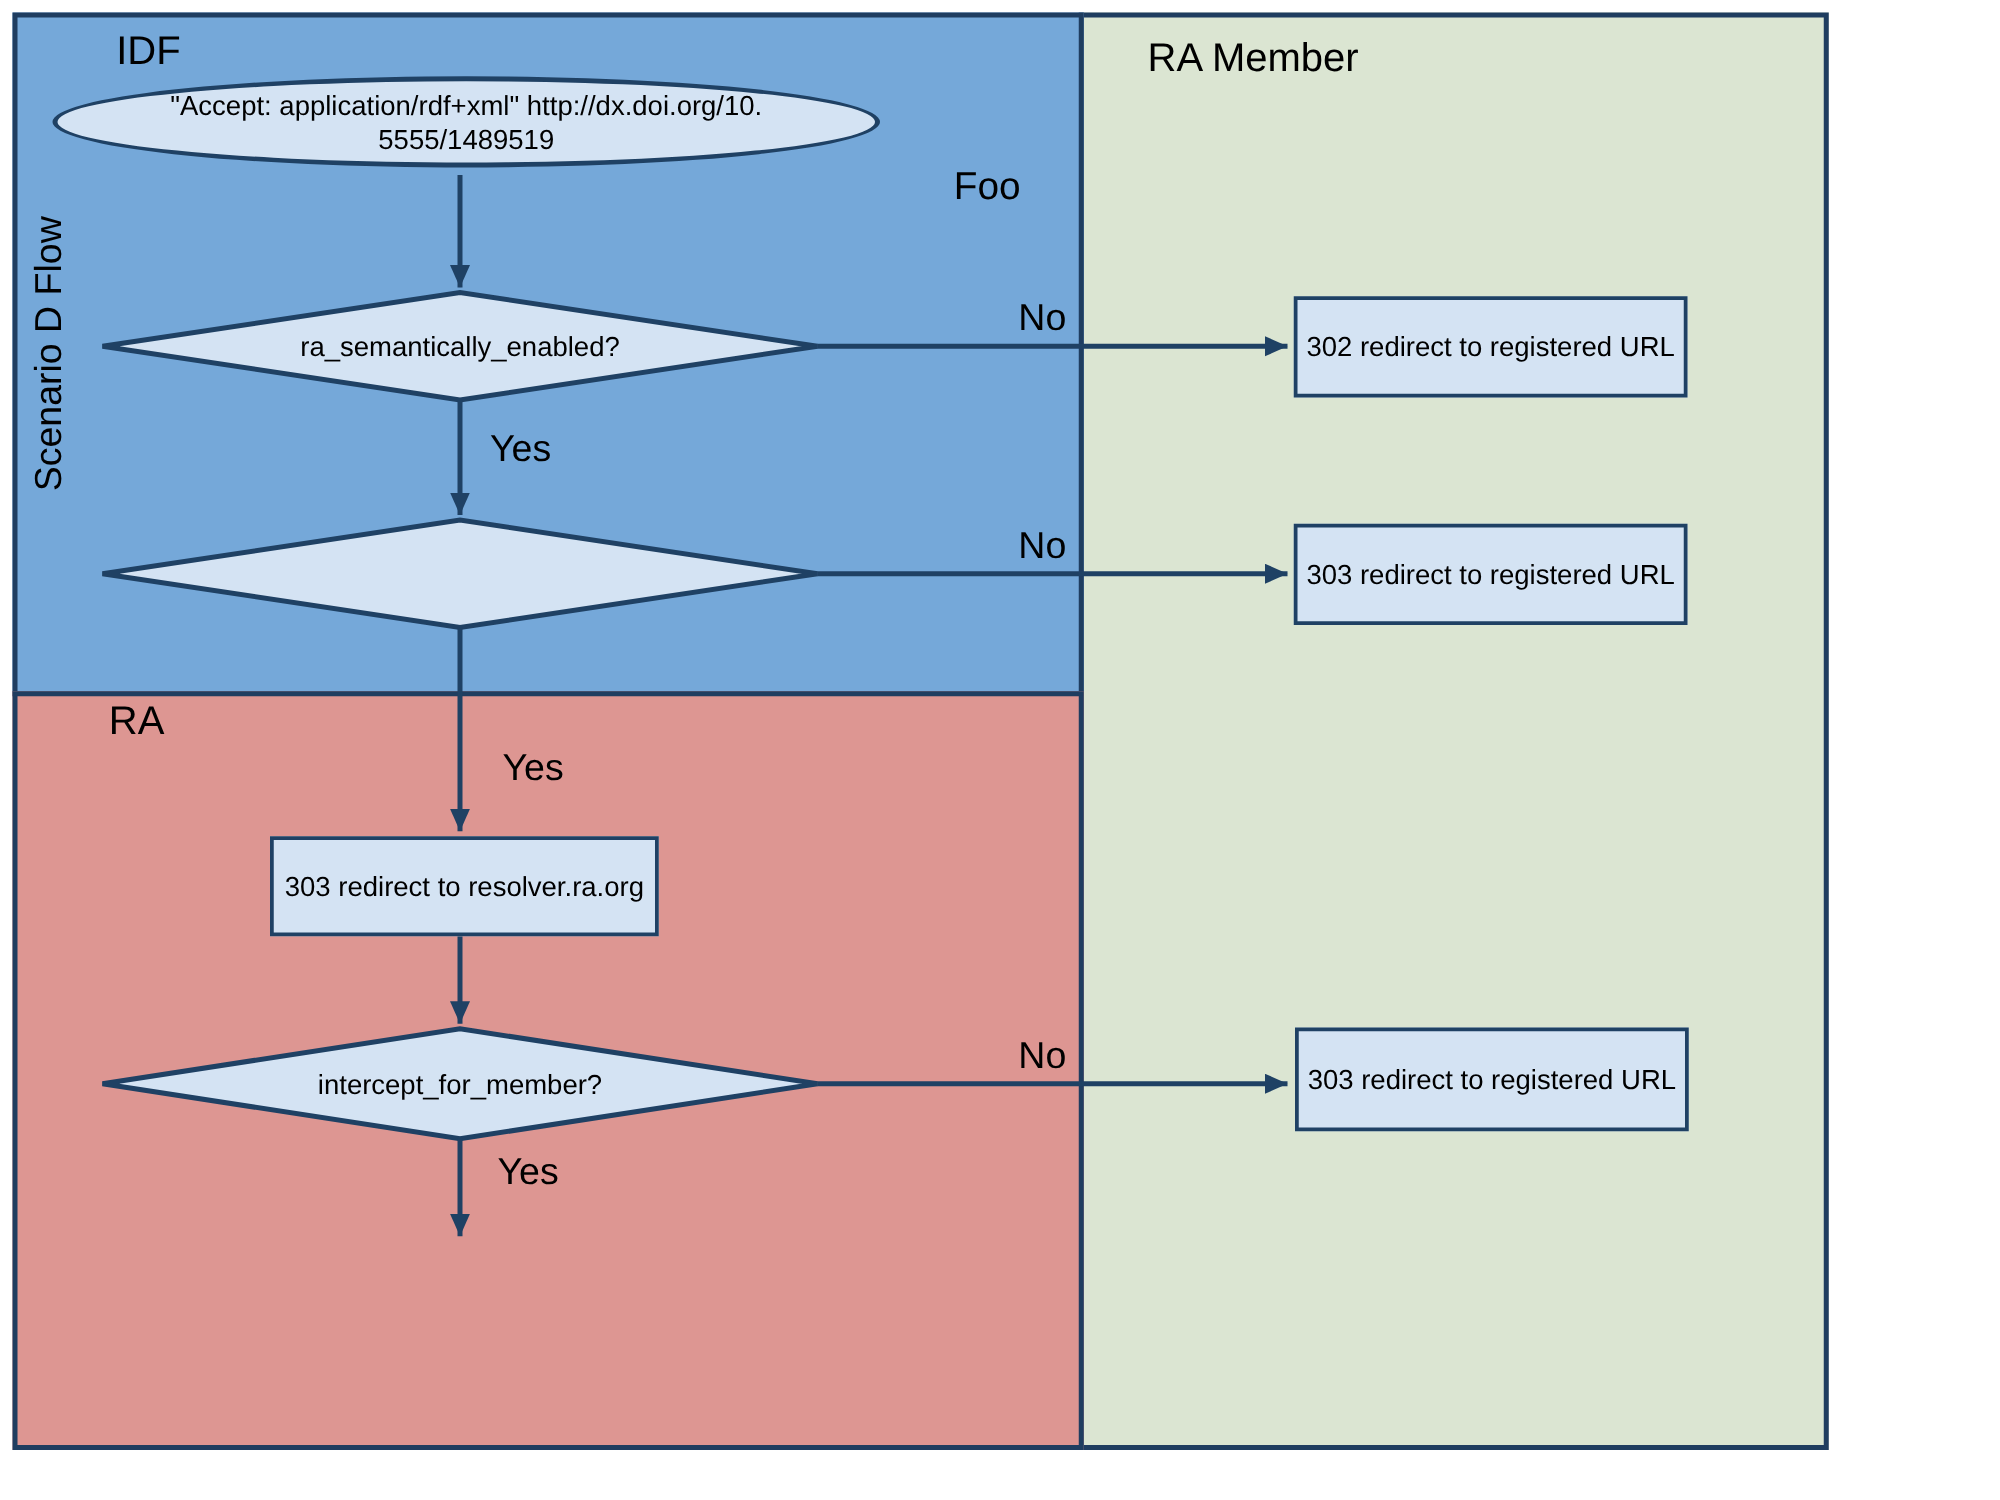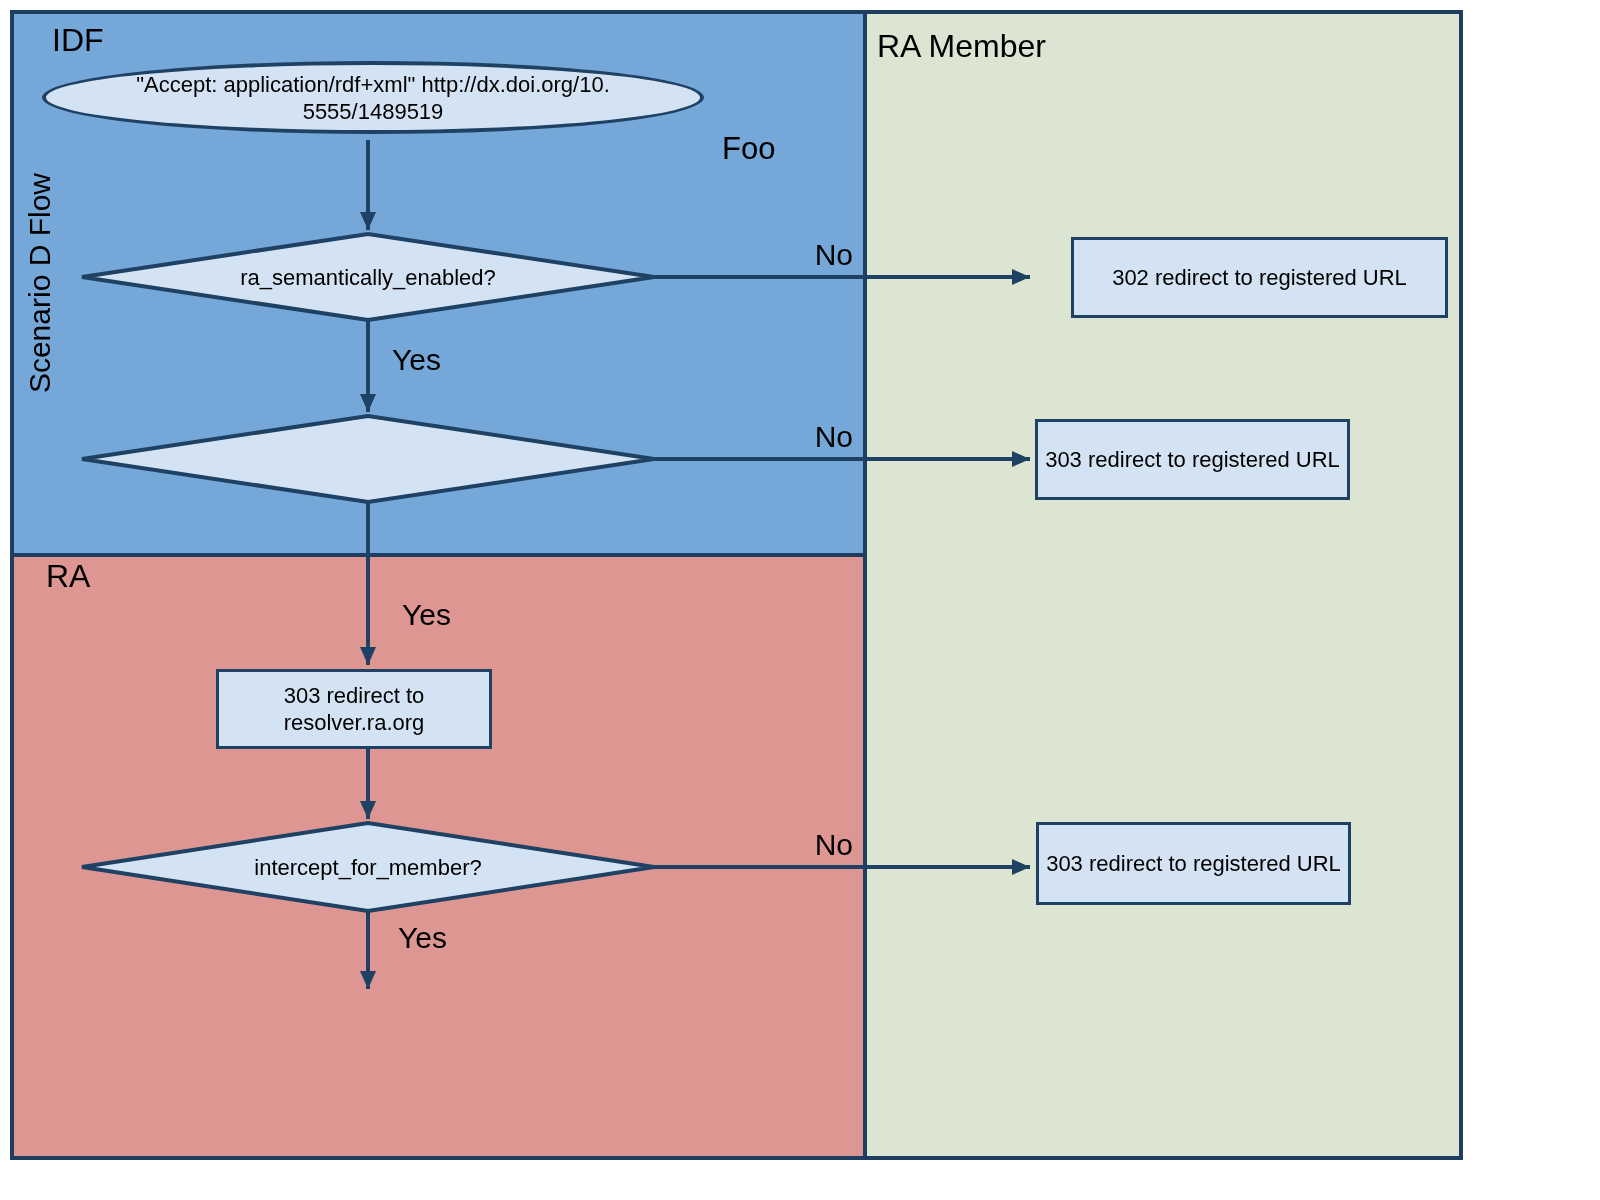--- a/index.html
+++ b/index.html
@@ -4,43 +4,43 @@
 <style>
   html,body{margin:0;padding:0;background:#ffffff;}
   #canvas{
     position:relative;width:1600px;height:1200px;
     font-family:"Liberation Sans",sans-serif;color:#000;overflow:hidden;background:#fff;
   }
   .lane{position:absolute;border:4px solid #1f3d60;box-sizing:border-box;}
   #lane-idf{left:10px;top:10px;width:857px;height:547px;background:#75a8d9;z-index:1;}
   #lane-ra{left:10px;top:553px;width:857px;height:607px;background:#dd9692;z-index:1;}
   #lane-ra-member{left:863px;top:10px;width:600px;height:1150px;background:#dbe5d2;z-index:0;}
-  .lane-label{position:absolute;font-size:32px;z-index:6;}
+  .lane-label{position:absolute;font-size:32px;z-index:6;margin-left:41px;}
   #label-idf{left:52px;top:22px;}
   #label-ra-member{left:877px;top:28px;}
   #label-ra{left:46px;top:558px;}
   #label-foo{left:722px;top:131px;font-size:31px;}
   #flow-title{
     position:absolute;left:18px;top:163px;width:44px;height:240px;z-index:6;
     display:flex;align-items:center;justify-content:center;
   }
   #flow-title span{
     writing-mode:vertical-rl;transform:rotate(180deg);
     font-size:30px;white-space:nowrap;
   }
   svg.connectors{position:absolute;left:0;top:0;z-index:3;}
   .node{position:absolute;box-sizing:border-box;background:#d4e3f3;border:3px solid #1f4164;
     display:flex;align-items:center;justify-content:center;text-align:center;
     font-size:22px;line-height:27px;z-index:4;}
   .rect-node{}
   .ellipse-node{border-radius:50%;border-width:4px;flex-direction:column;}
   #node-start{left:42px;top:61px;width:662px;height:73px;}
-  #node-302{left:1035px;top:237px;width:377px;height:81px;margin-left:36px;}
+  #node-302{left:1035px;top:237px;width:315px;height:81px;}
   #node-303-mid{left:1035px;top:419px;width:315px;height:81px;}
-  #node-resolver{left:216px;top:669px;width:276px;height:80px;}
+  #node-resolver{left:216px;top:669px;width:311px;height:80px;}
   #node-303-bottom{left:1036px;top:822px;width:315px;height:83px;}
   #node-return{left:18px;top:993px;width:751px;height:103px;}
   .diamond-text{
     position:absolute;width:400px;display:flex;flex-direction:column;align-items:center;justify-content:center;
     text-align:center;font-size:22px;line-height:27px;z-index:5;
   }
   #d1-text{left:168px;top:240px;height:74px;}
   #d2-text{left:168px;top:421px;height:76px;}
   #d3-text{left:168px;top:830px;height:74px;}
   .edge-label{position:absolute;font-size:30px;z-index:6;}

